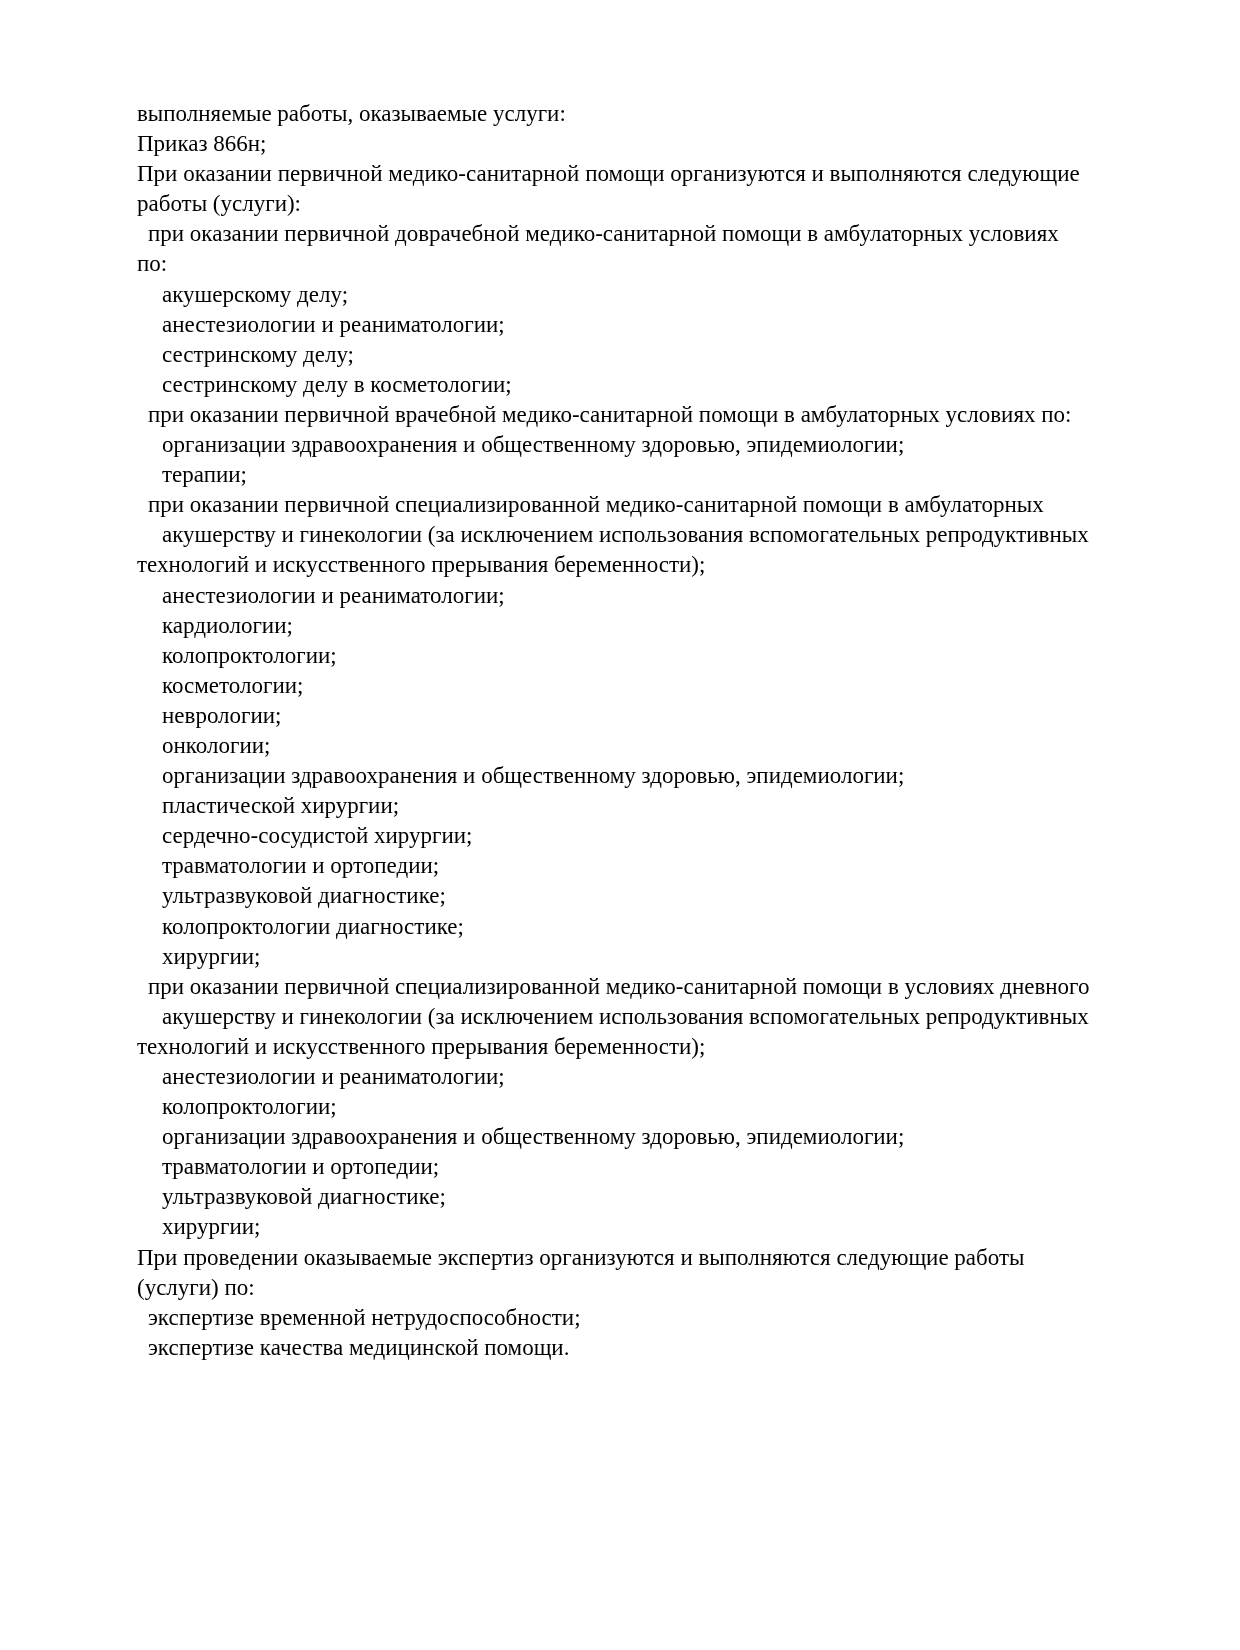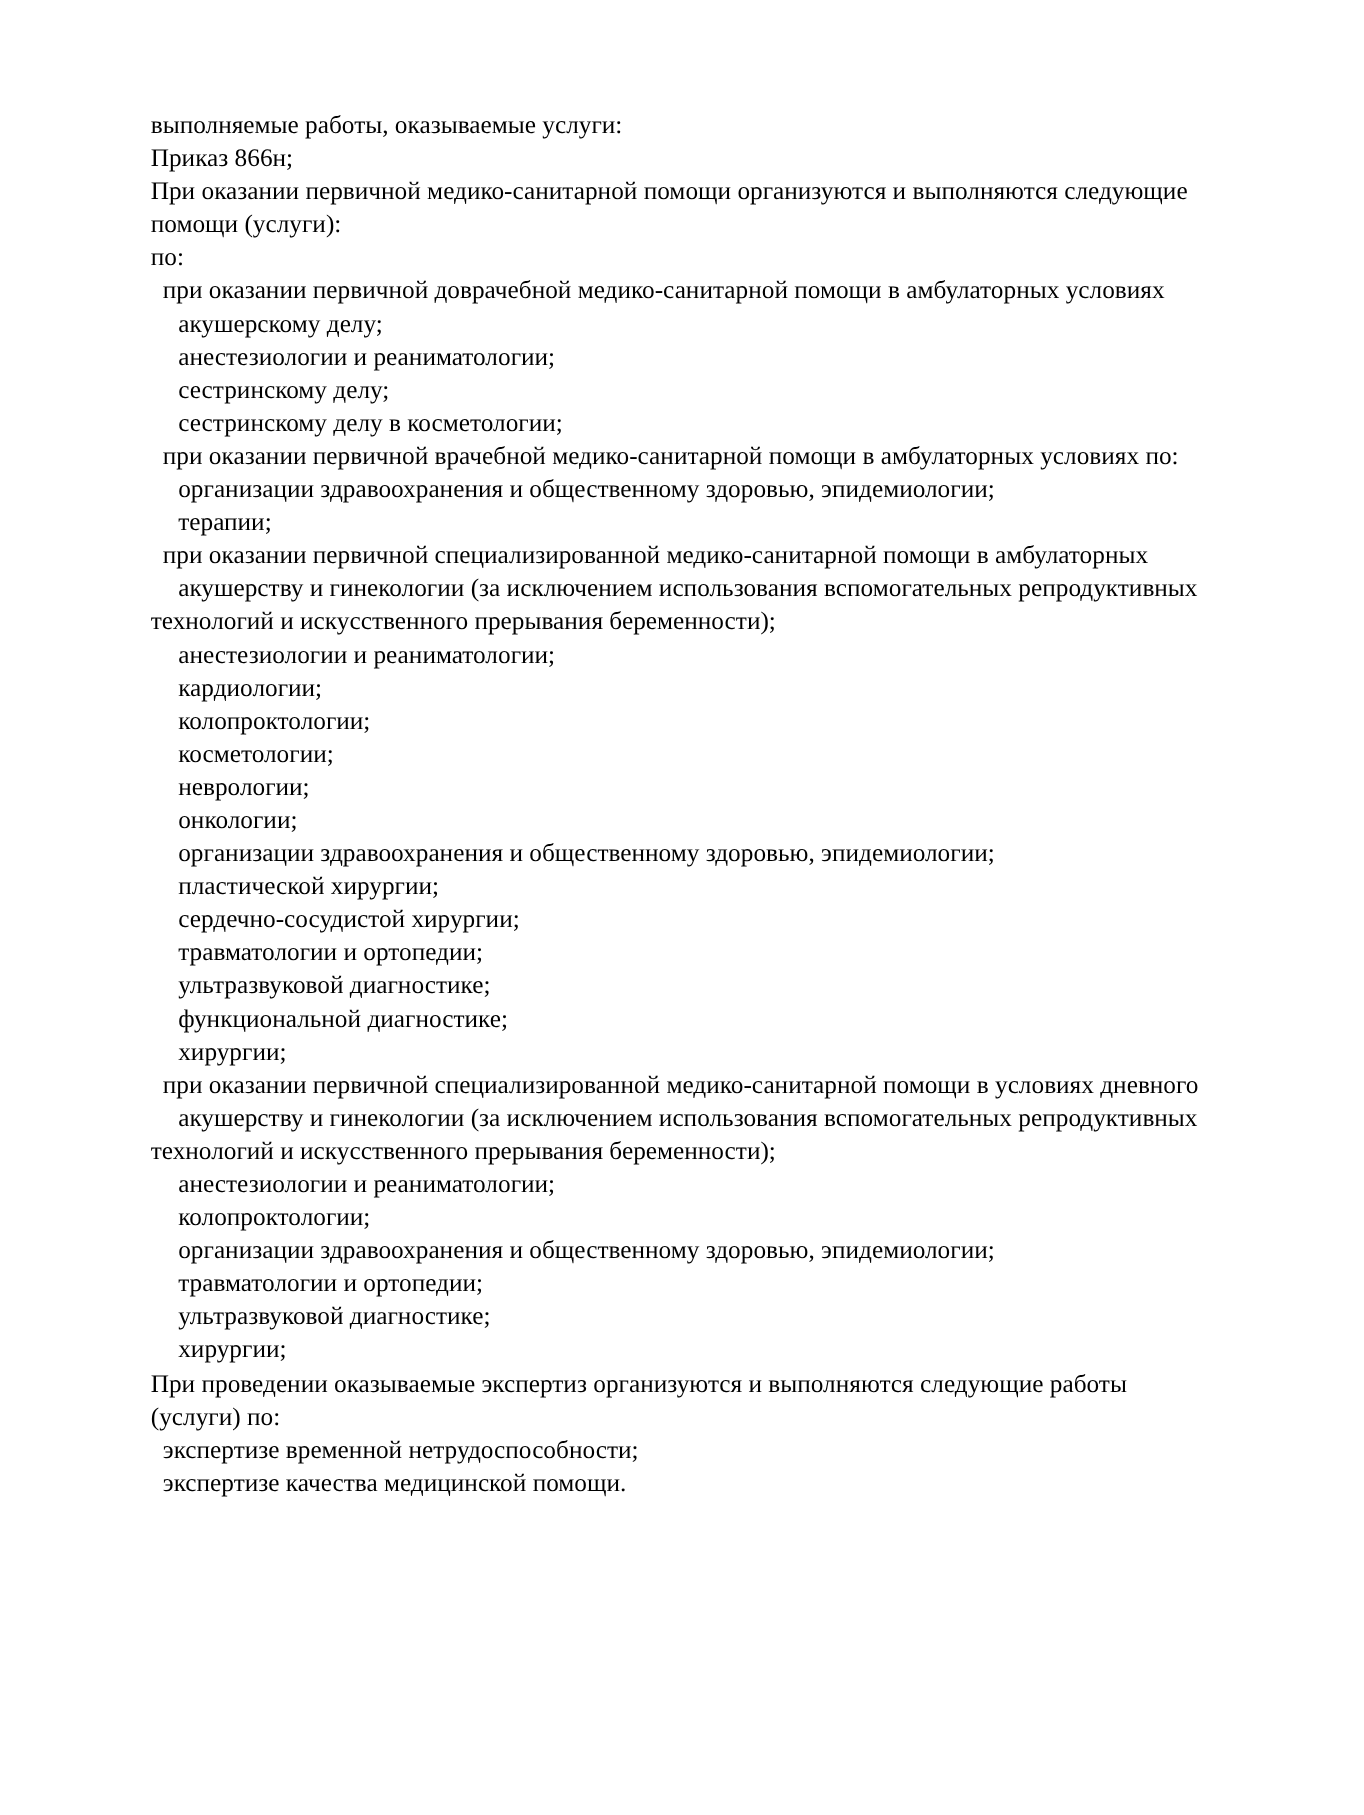--- a/index.html
+++ b/index.html
@@ -40,23 +40,23 @@
   .line.indent-2 { padding-left: 25px; }
 </style>
 </head>
 <body>
 
 <div class="page">
   <div class="text-block">
       <div class="line indent-0">выполняемые работы, оказываемые услуги:</div>
       <div class="line indent-0">Приказ 866н;</div>
       <div class="line indent-0">При оказании первичной медико-санитарной помощи организуются и выполняются следующие</div>
-      <div class="line indent-0">помощи (услуги):</div>
+      <div class="line indent-0">работы (услуги):</div>
+      <div class="line indent-1">при оказании первичной доврачебной медико-санитарной помощи в амбулаторных условиях</div>
       <div class="line indent-0">по:</div>
-      <div class="line indent-1">при оказании первичной доврачебной медико-санитарной помощи в амбулаторных условиях</div>
       <div class="line indent-2">акушерскому делу;</div>
       <div class="line indent-2">анестезиологии и реаниматологии;</div>
       <div class="line indent-2">сестринскому делу;</div>
       <div class="line indent-2">сестринскому делу в косметологии;</div>
       <div class="line indent-1">при оказании первичной врачебной медико-санитарной помощи в амбулаторных условиях по:</div>
       <div class="line indent-2">организации здравоохранения и общественному здоровью, эпидемиологии;</div>
       <div class="line indent-2">терапии;</div>
       <div class="line indent-1">при оказании первичной специализированной медико-санитарной помощи в амбулаторных</div>
       <div class="line indent-2">акушерству и гинекологии (за исключением использования вспомогательных репродуктивных</div>
       <div class="line indent-0">технологий и искусственного прерывания беременности);</div>
@@ -64,21 +64,21 @@
       <div class="line indent-2">кардиологии;</div>
       <div class="line indent-2">колопроктологии;</div>
       <div class="line indent-2">косметологии;</div>
       <div class="line indent-2">неврологии;</div>
       <div class="line indent-2">онкологии;</div>
       <div class="line indent-2">организации здравоохранения и общественному здоровью, эпидемиологии;</div>
       <div class="line indent-2">пластической хирургии;</div>
       <div class="line indent-2">сердечно-сосудистой хирургии;</div>
       <div class="line indent-2">травматологии и ортопедии;</div>
       <div class="line indent-2">ультразвуковой диагностике;</div>
-      <div class="line indent-2">функциональной диагностике;</div>
+      <div class="line indent-2">колопроктологии диагностике;</div>
       <div class="line indent-2">хирургии;</div>
       <div class="line indent-1">при оказании первичной специализированной медико-санитарной помощи в условиях дневного</div>
       <div class="line indent-2">акушерству и гинекологии (за исключением использования вспомогательных репродуктивных</div>
       <div class="line indent-0">технологий и искусственного прерывания беременности);</div>
       <div class="line indent-2">анестезиологии и реаниматологии;</div>
       <div class="line indent-2">колопроктологии;</div>
       <div class="line indent-2">организации здравоохранения и общественному здоровью, эпидемиологии;</div>
       <div class="line indent-2">травматологии и ортопедии;</div>
       <div class="line indent-2">ультразвуковой диагностике;</div>
       <div class="line indent-2">хирургии;</div>

